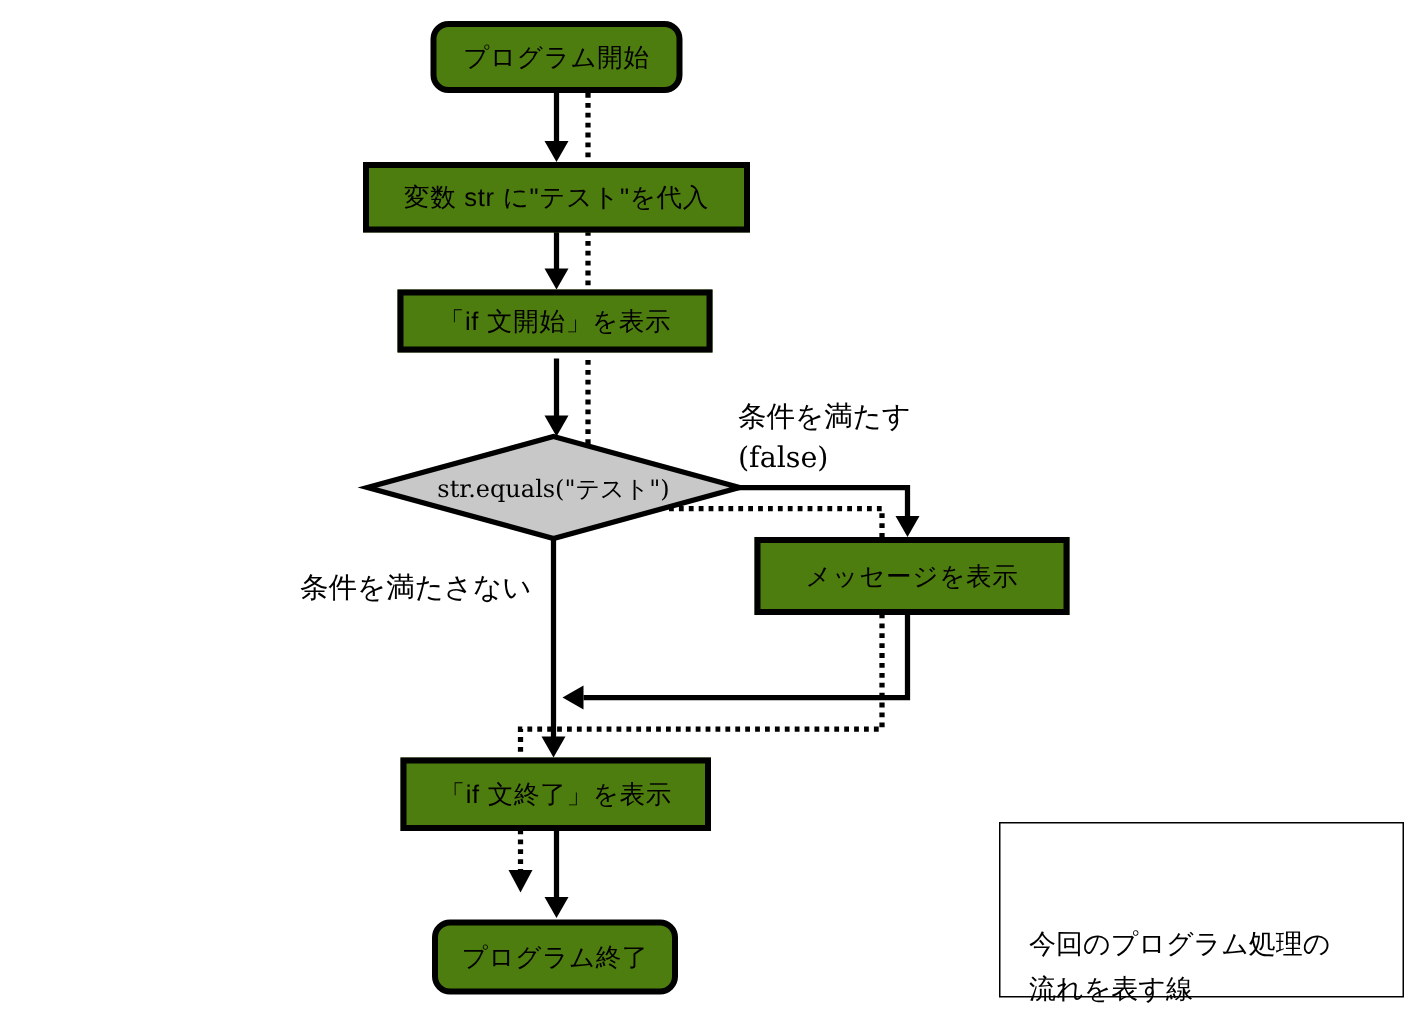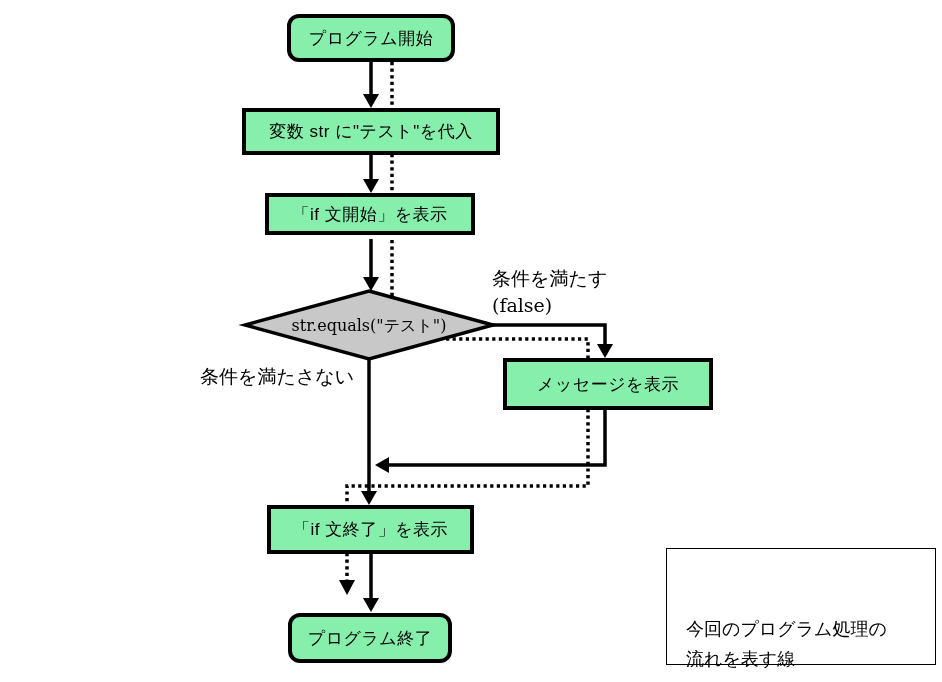--- a/index.html
+++ b/index.html
@@ -38,21 +38,21 @@
   }
   .ah { fill: #000000; stroke: none; }
   .diamond-shape {
     stroke: #000000;
     stroke-width: 3.5;
   }
   .node {
     position: absolute;
     box-sizing: border-box;
     border: 4px solid #000000;
-    background: #86efac;
+    background: #4d7c0f;
     display: flex;
     align-items: center;
     justify-content: center;
     font-size: 17px;
     letter-spacing: 0.5px;
     white-space: nowrap;
   }
   .terminal { border-radius: 12px; }
   .diamond-label {
     position: absolute;
@@ -155,21 +155,21 @@
 
   <div class="node" style="left:267px; top:505px; width:207px; height:49px;">
     <span>「if 文終了」を表示</span>
   </div>
 
   <div class="edge-label" style="left:492px; top:266px;">
     <div>条件を満たす</div>
     <div class="latin">(false)</div>
   </div>
 
-  <div class="edge-label" style="left:200px; top:364px;">
+  <div class="edge-label" style="left:200px; top:380px;">
     <div>条件を満たさない</div>
   </div>
 
   <div class="legend-box"></div>
   <div class="legend-text">
     <div>今回のプログラム処理の</div>
     <div>流れを表す線</div>
   </div>
 
 </div>

